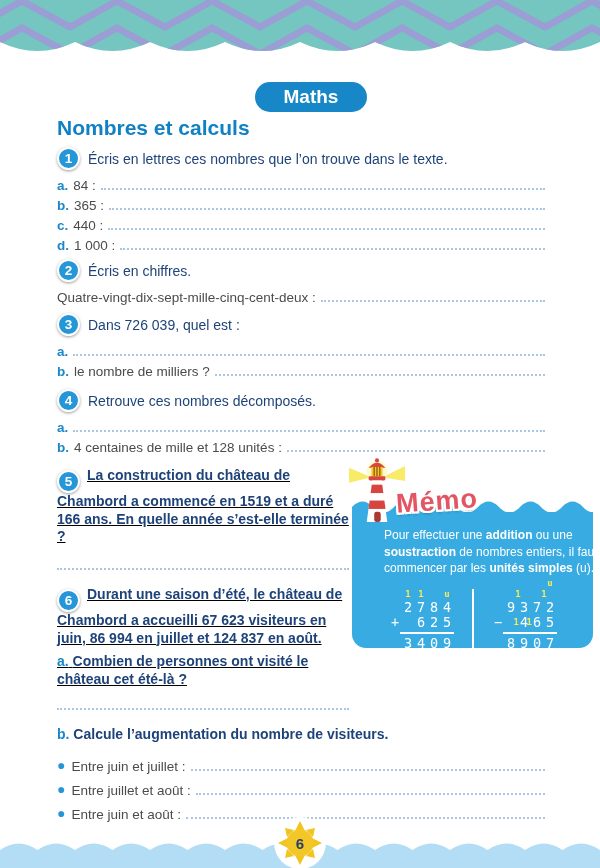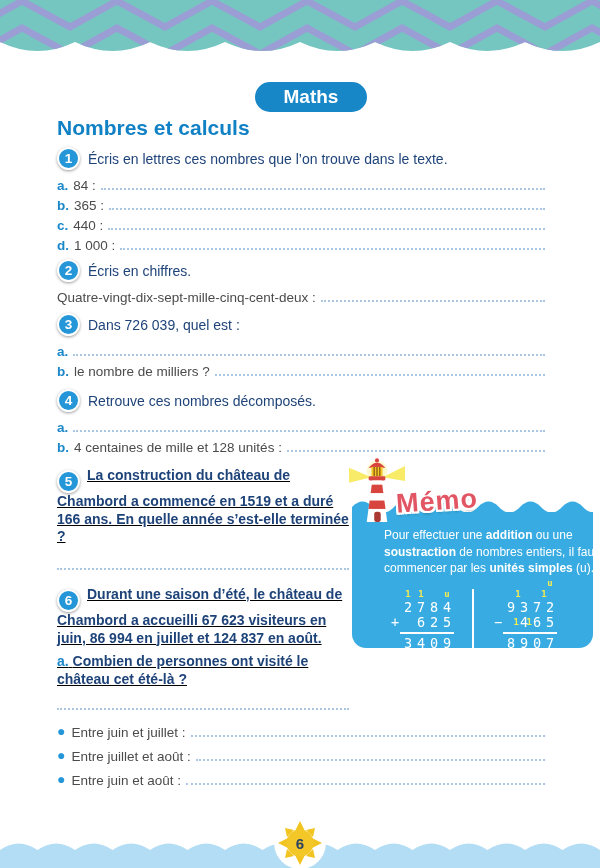--- a/index.html
+++ b/index.html
@@ -174,20 +174,24 @@
       <div class="para" style="margin-top:16px;">
         <span class="badge inline">6</span><span>Durant une saison d’été, le château de Chambord a accueilli 67 623 visiteurs en juin, 86 994 en juillet et 124 837 en août.</span>
       </div>
       <div class="q" style="margin-top:6px;">
         <span class="lbl">a.</span>
         <span>Combien de personnes ont visité le château cet été-là ?</span>
       </div>
       <div class="answer-line" style="margin-top:8px;"></div>
     </div>
 
+    <div class="q" style="margin-top:16px;">
+      <span class="lbl">b.</span>
+      <span>Calcule l’augmentation du nombre de visiteurs.</span>
+    </div>
     <div class="bullet-row" style="margin-top:6px;">
       <span class="bullet-dot">●</span>
       <span class="txt">Entre juin et juillet :</span>
       <span class="dots"></span>
     </div>
     <div class="bullet-row">
       <span class="bullet-dot">●</span>
       <span class="txt">Entre juillet et août :</span>
       <span class="dots"></span>
     </div>

